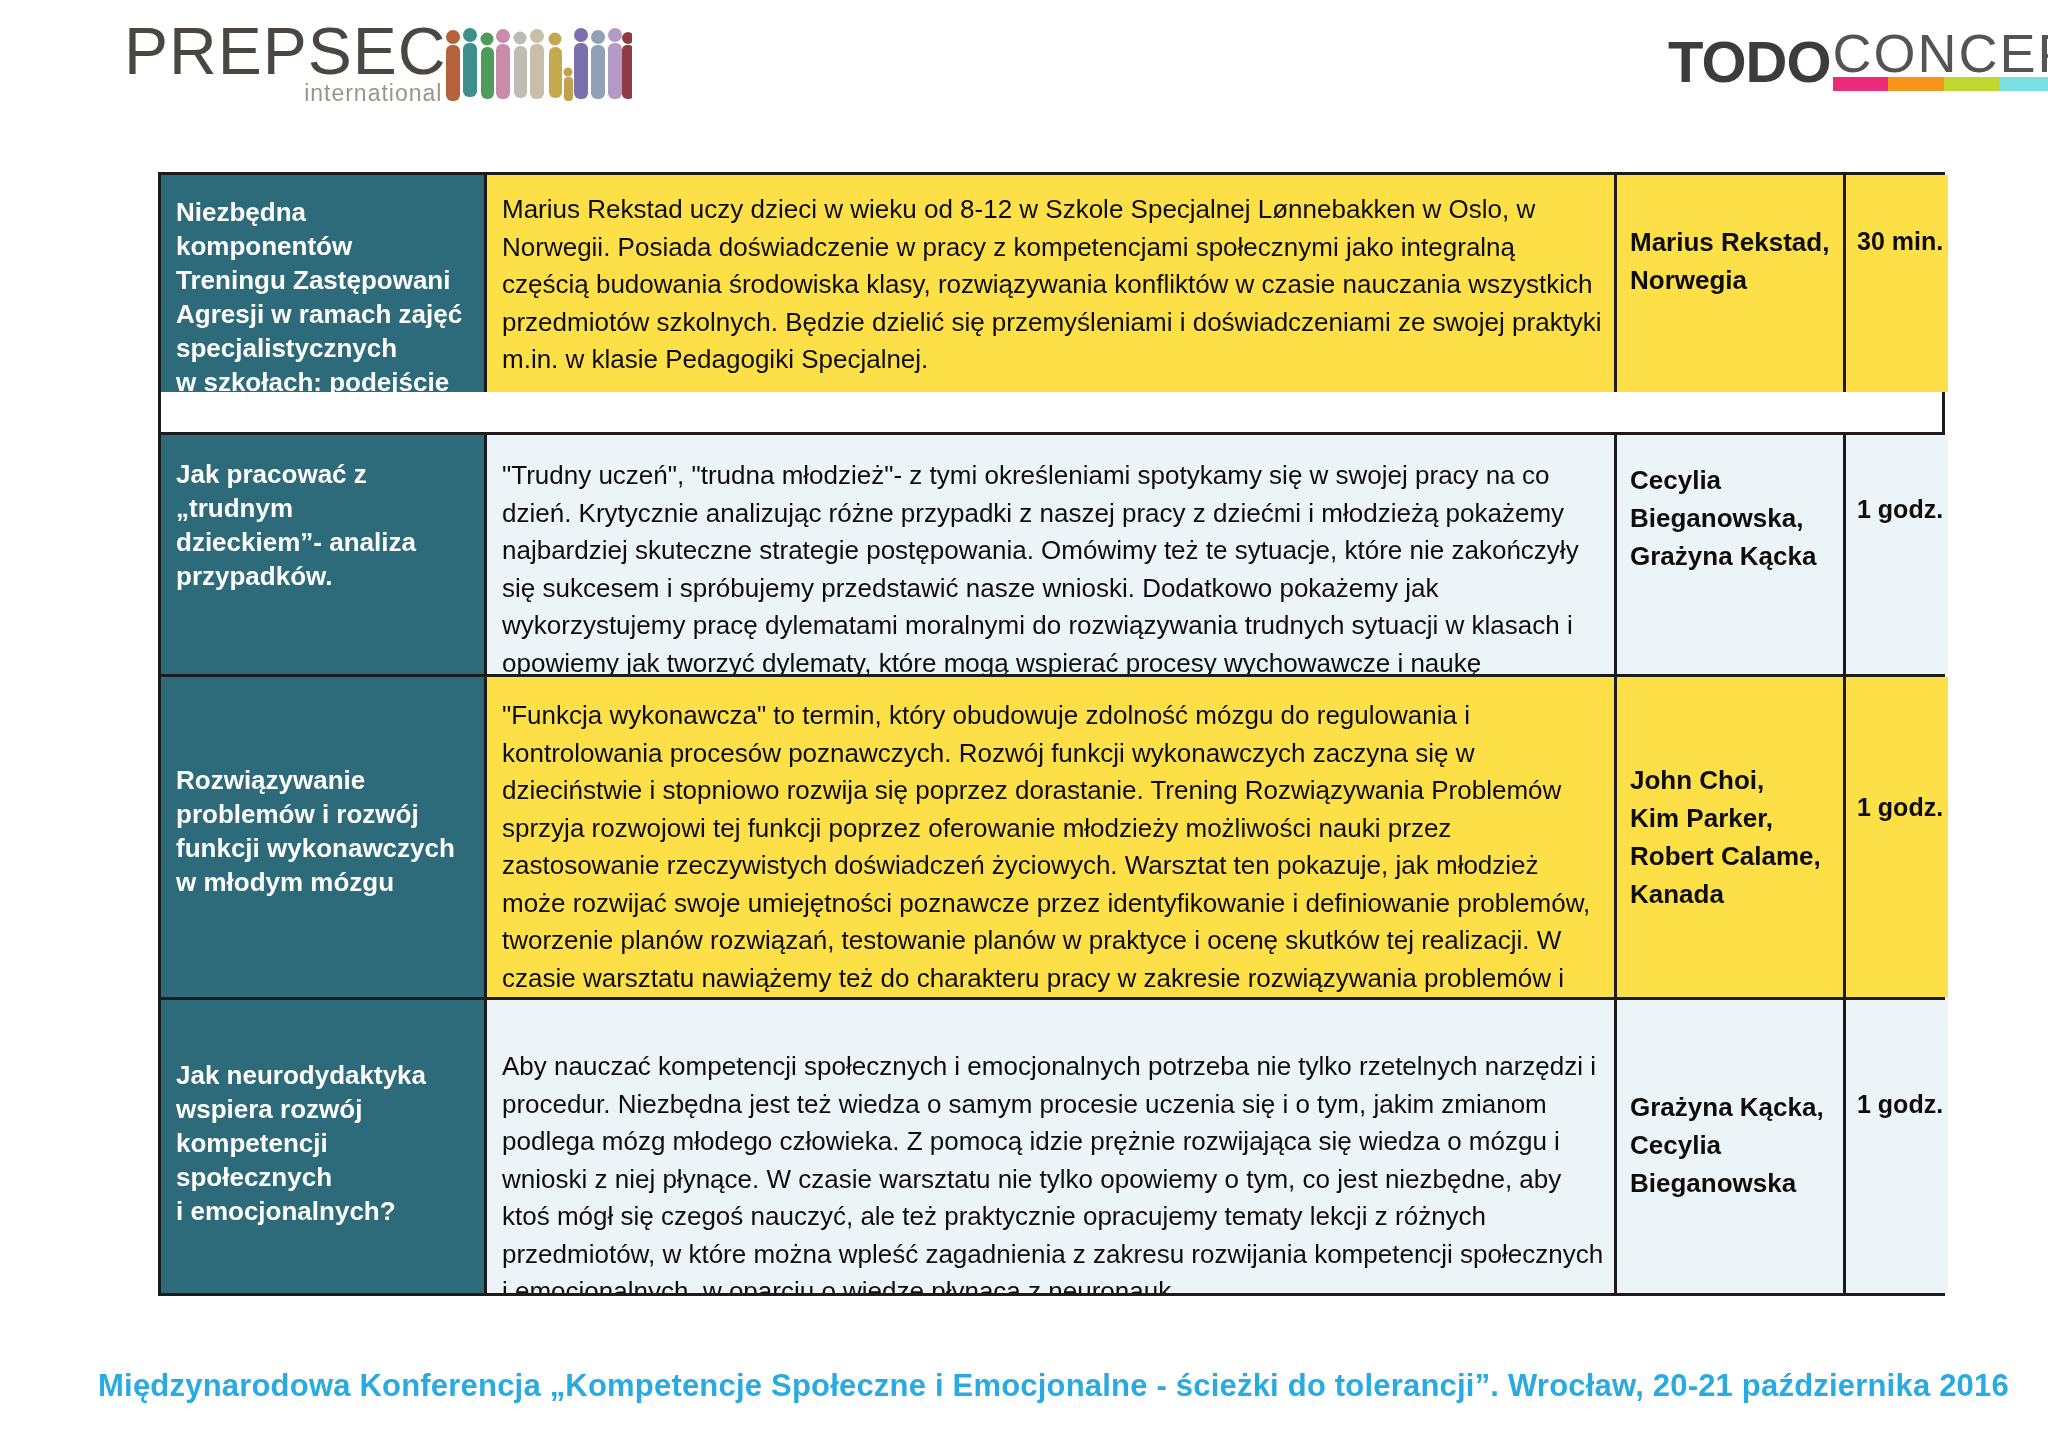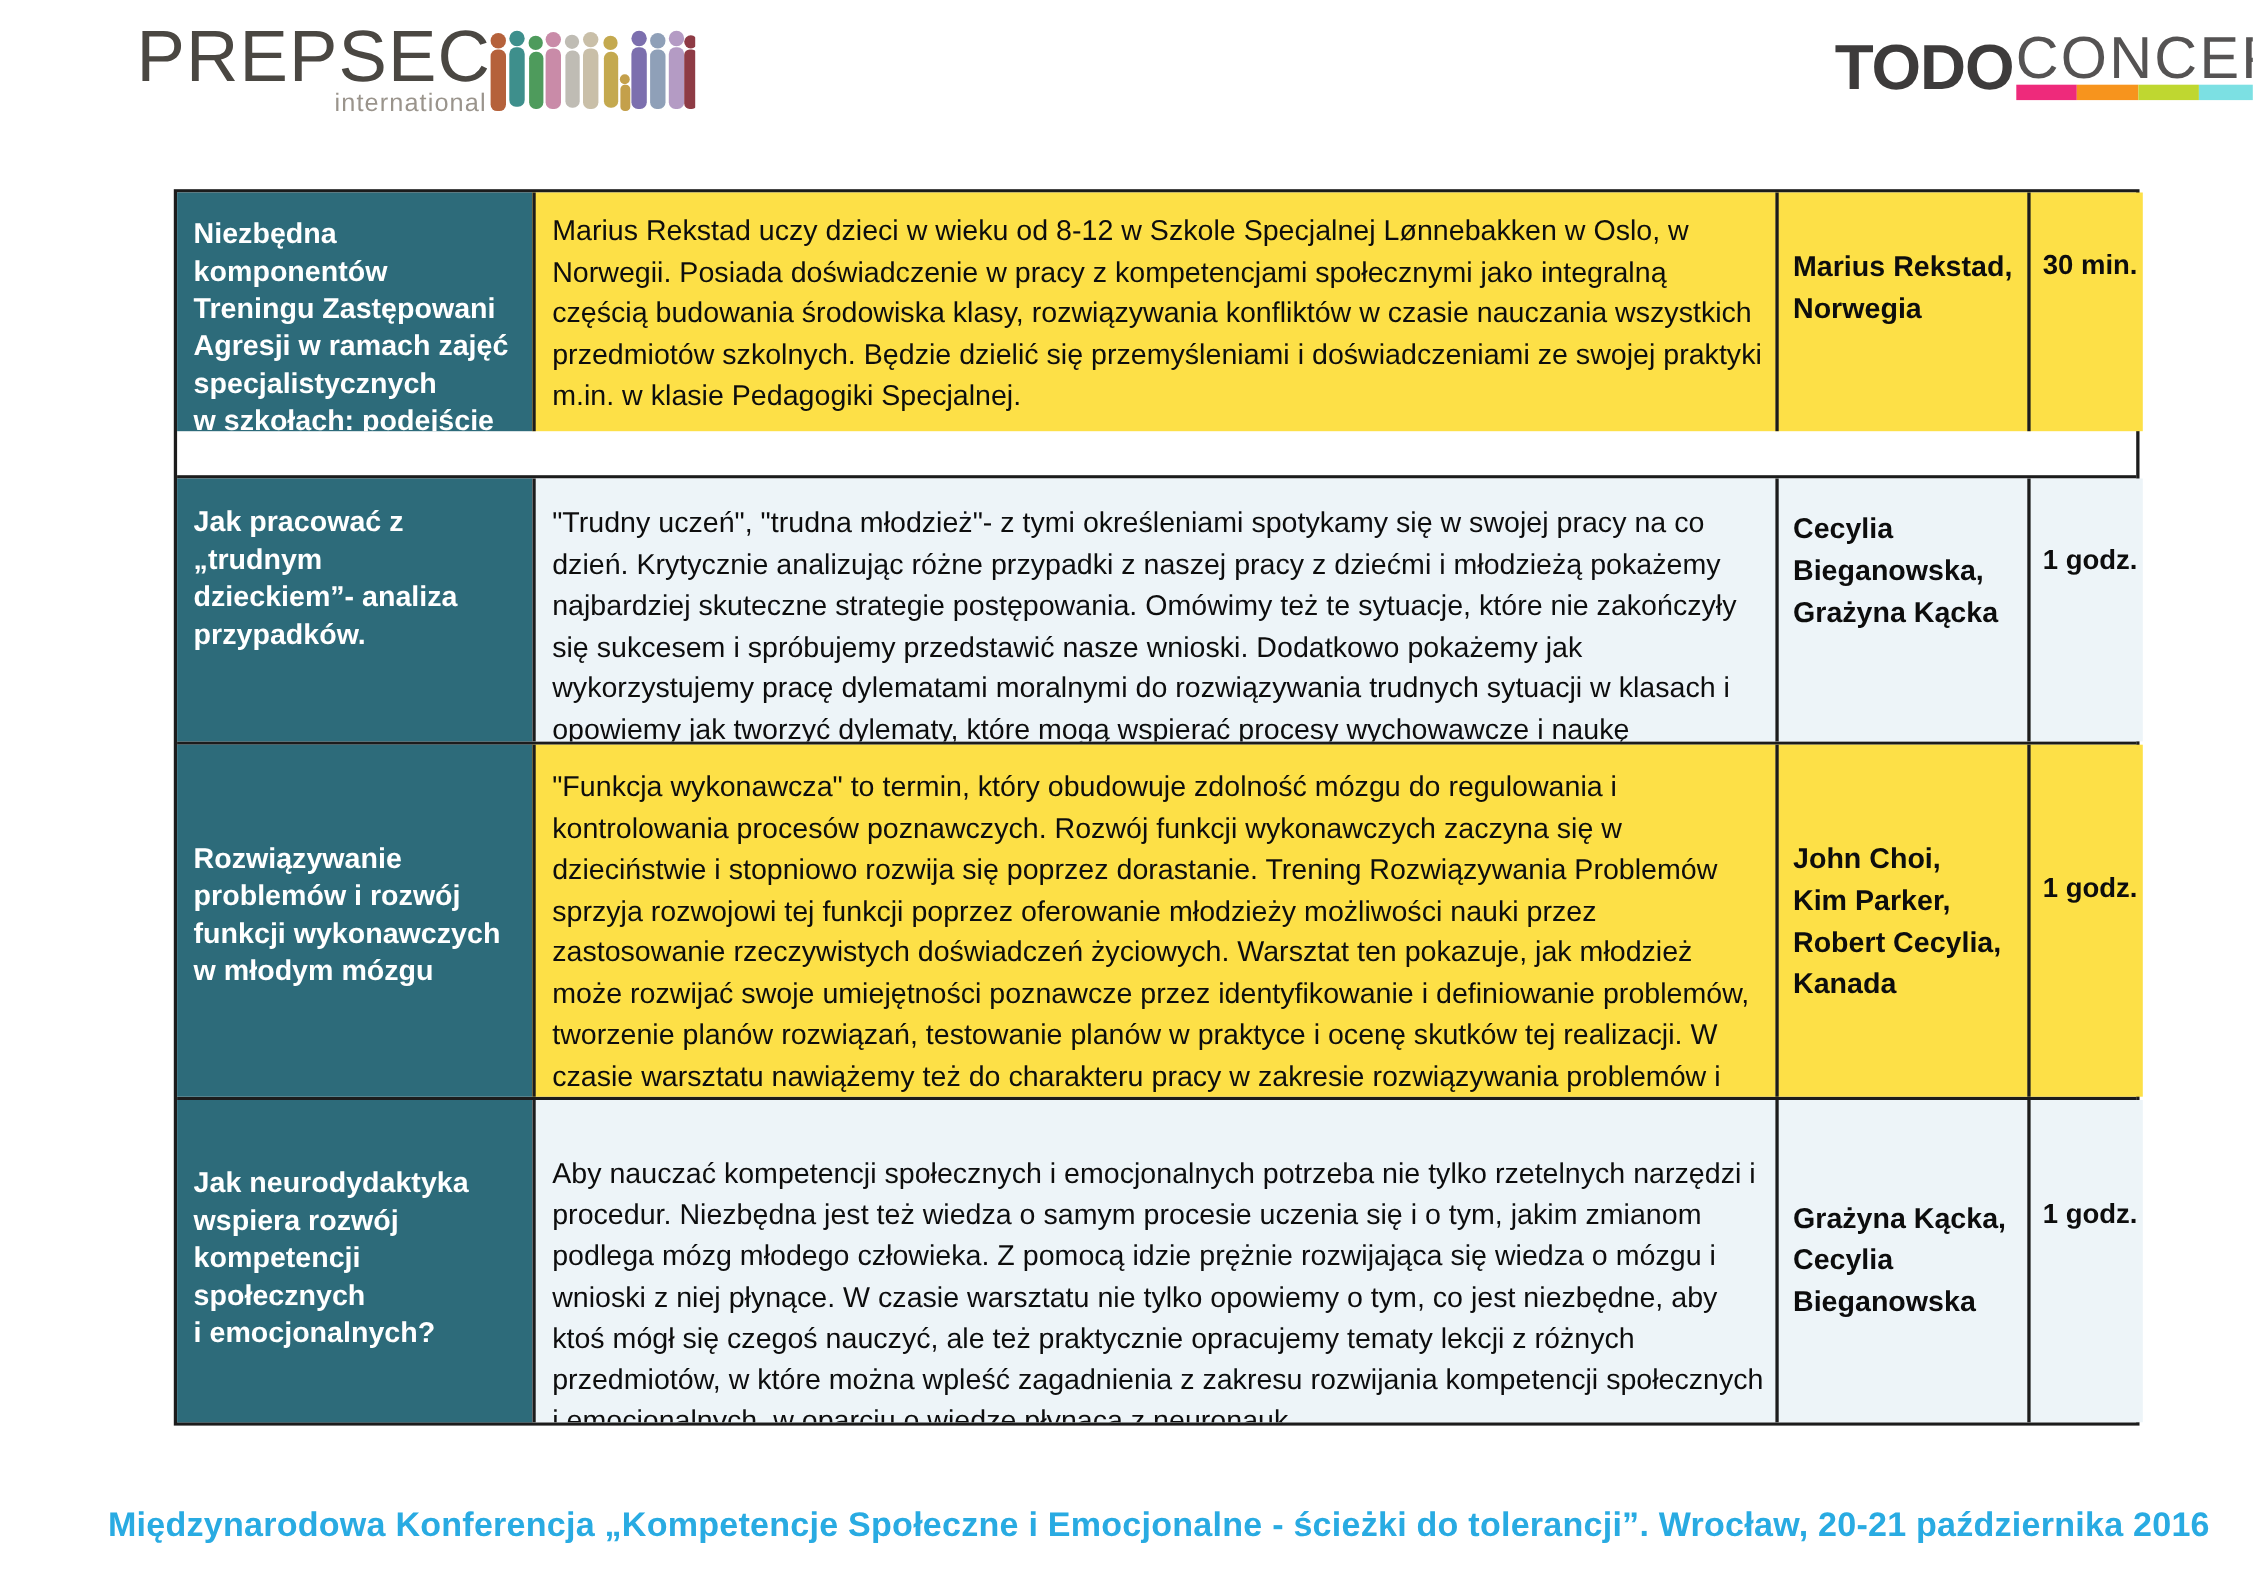--- a/index.html
+++ b/index.html
@@ -123,21 +123,21 @@
     </div>
 
     <div class="prow shade-blue" style="height:323px;">
       <div class="cell title-cell" style="padding-top:86px;">Rozwiązywanie
 problemów i rozwój
 funkcji wykonawczych
 w młodym mózgu</div>
       <div class="cell desc-cell" style="padding-top:20px;">"Funkcja wykonawcza" to termin, który obudowuje zdolność mózgu do regulowania i kontrolowania procesów poznawczych. Rozwój funkcji wykonawczych zaczyna się w dzieciństwie i stopniowo rozwija się poprzez dorastanie. Trening Rozwiązywania Problemów sprzyja rozwojowi tej funkcji poprzez oferowanie młodzieży możliwości nauki przez zastosowanie rzeczywistych doświadczeń życiowych. Warsztat ten pokazuje, jak młodzież może rozwijać swoje umiejętności poznawcze przez identyfikowanie i definiowanie problemów, tworzenie planów rozwiązań, testowanie planów w praktyce  i ocenę skutków tej realizacji. W czasie warsztatu nawiążemy też do charakteru pracy w zakresie rozwiązywania problemów i rozwijania funkcji wykonawczych w grupach dzieci z autyzmem, ADHD i zaburzeniami zachowania.</div>
       <div class="cell speaker-cell" style="padding-top:84px;">John Choi,
 Kim Parker,
-Robert Cecylia,
+Robert Calame,
 Kanada</div>
       <div class="cell duration-cell" style="padding-top:116px;">1 godz.</div>
     </div>
 
     <div class="prow shade-light" style="height:296px;">
       <div class="cell title-cell" style="padding-top:58px;">Jak neurodydaktyka
 wspiera rozwój
 kompetencji społecznych
 i emocjonalnych?</div>
       <div class="cell desc-cell" style="padding-top:48px;">Aby nauczać kompetencji społecznych i emocjonalnych potrzeba nie tylko rzetelnych narzędzi i procedur. Niezbędna jest też wiedza o samym procesie uczenia się i o tym, jakim zmianom podlega mózg młodego człowieka. Z pomocą idzie prężnie rozwijająca się wiedza o mózgu i wnioski z niej płynące. W czasie warsztatu nie tylko opowiemy o tym, co jest niezbędne, aby ktoś mógł się czegoś nauczyć, ale też praktycznie opracujemy tematy lekcji z różnych przedmiotów, w które można wpleść zagadnienia z zakresu rozwijania kompetencji społecznych i emocjonalnych, w oparciu o wiedzę płynącą z neuronauk.</div>

